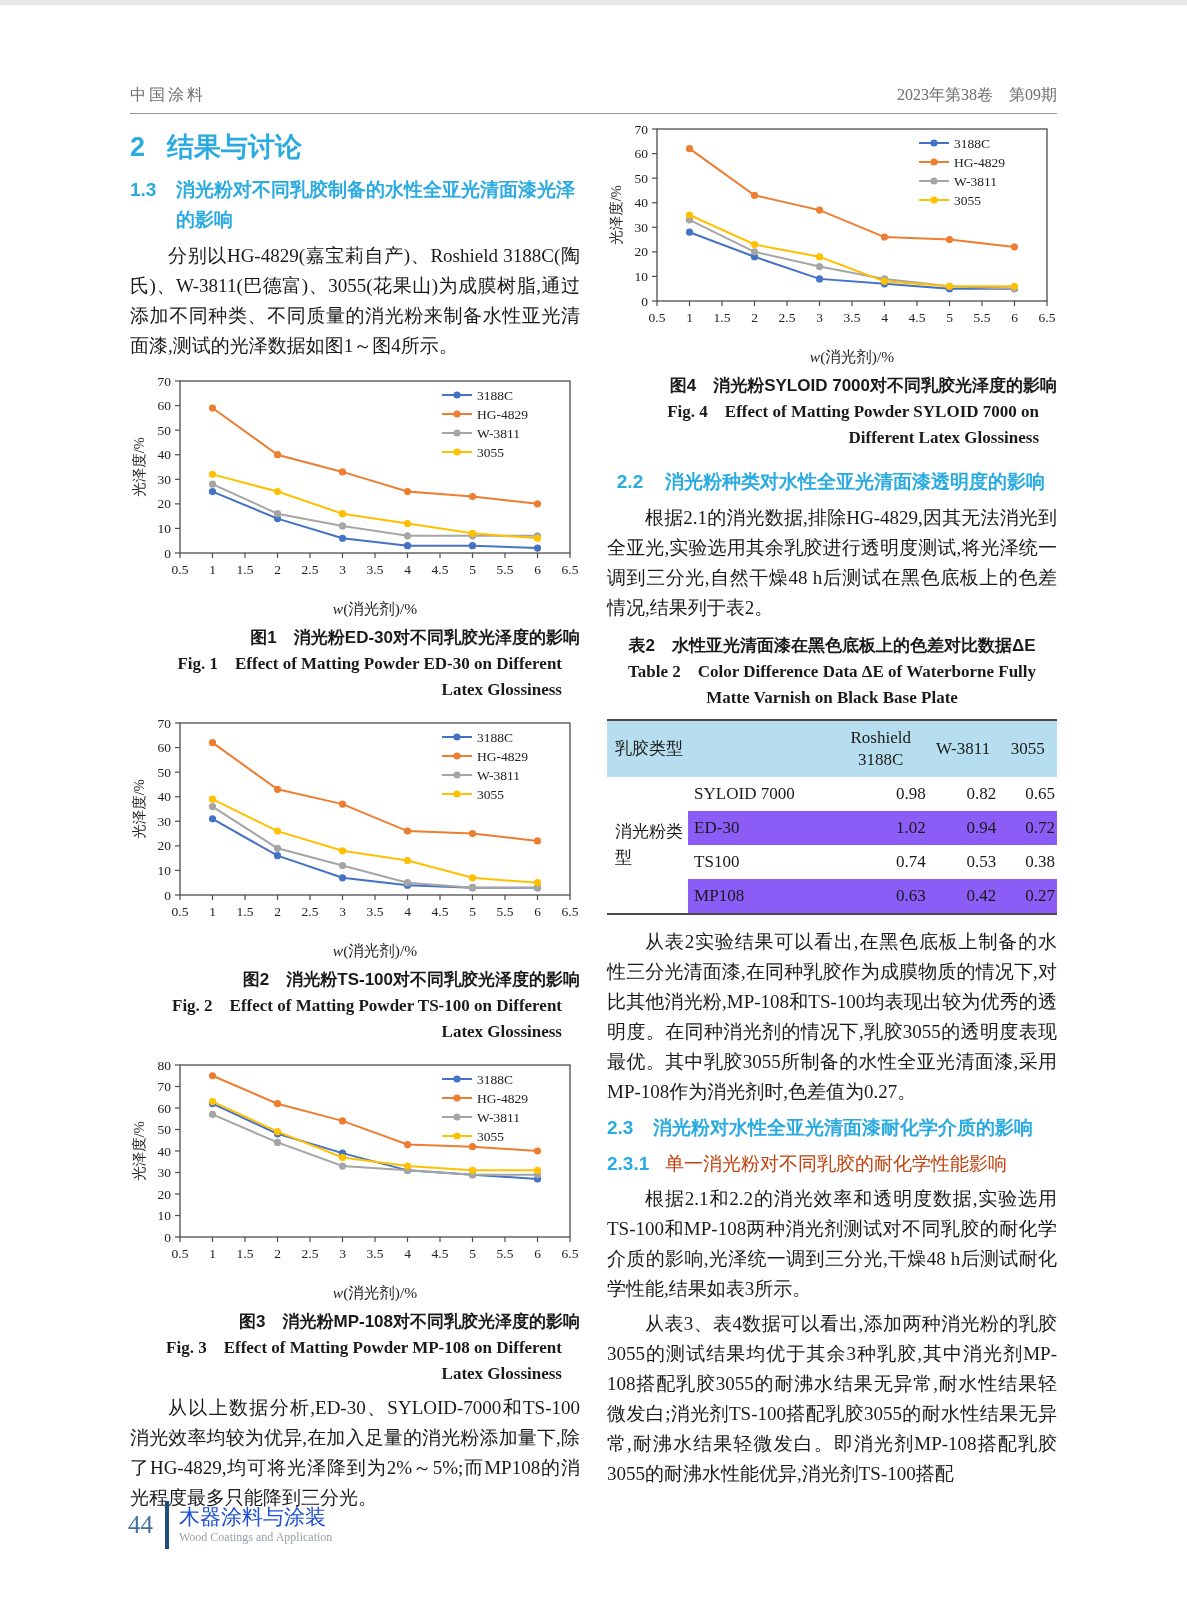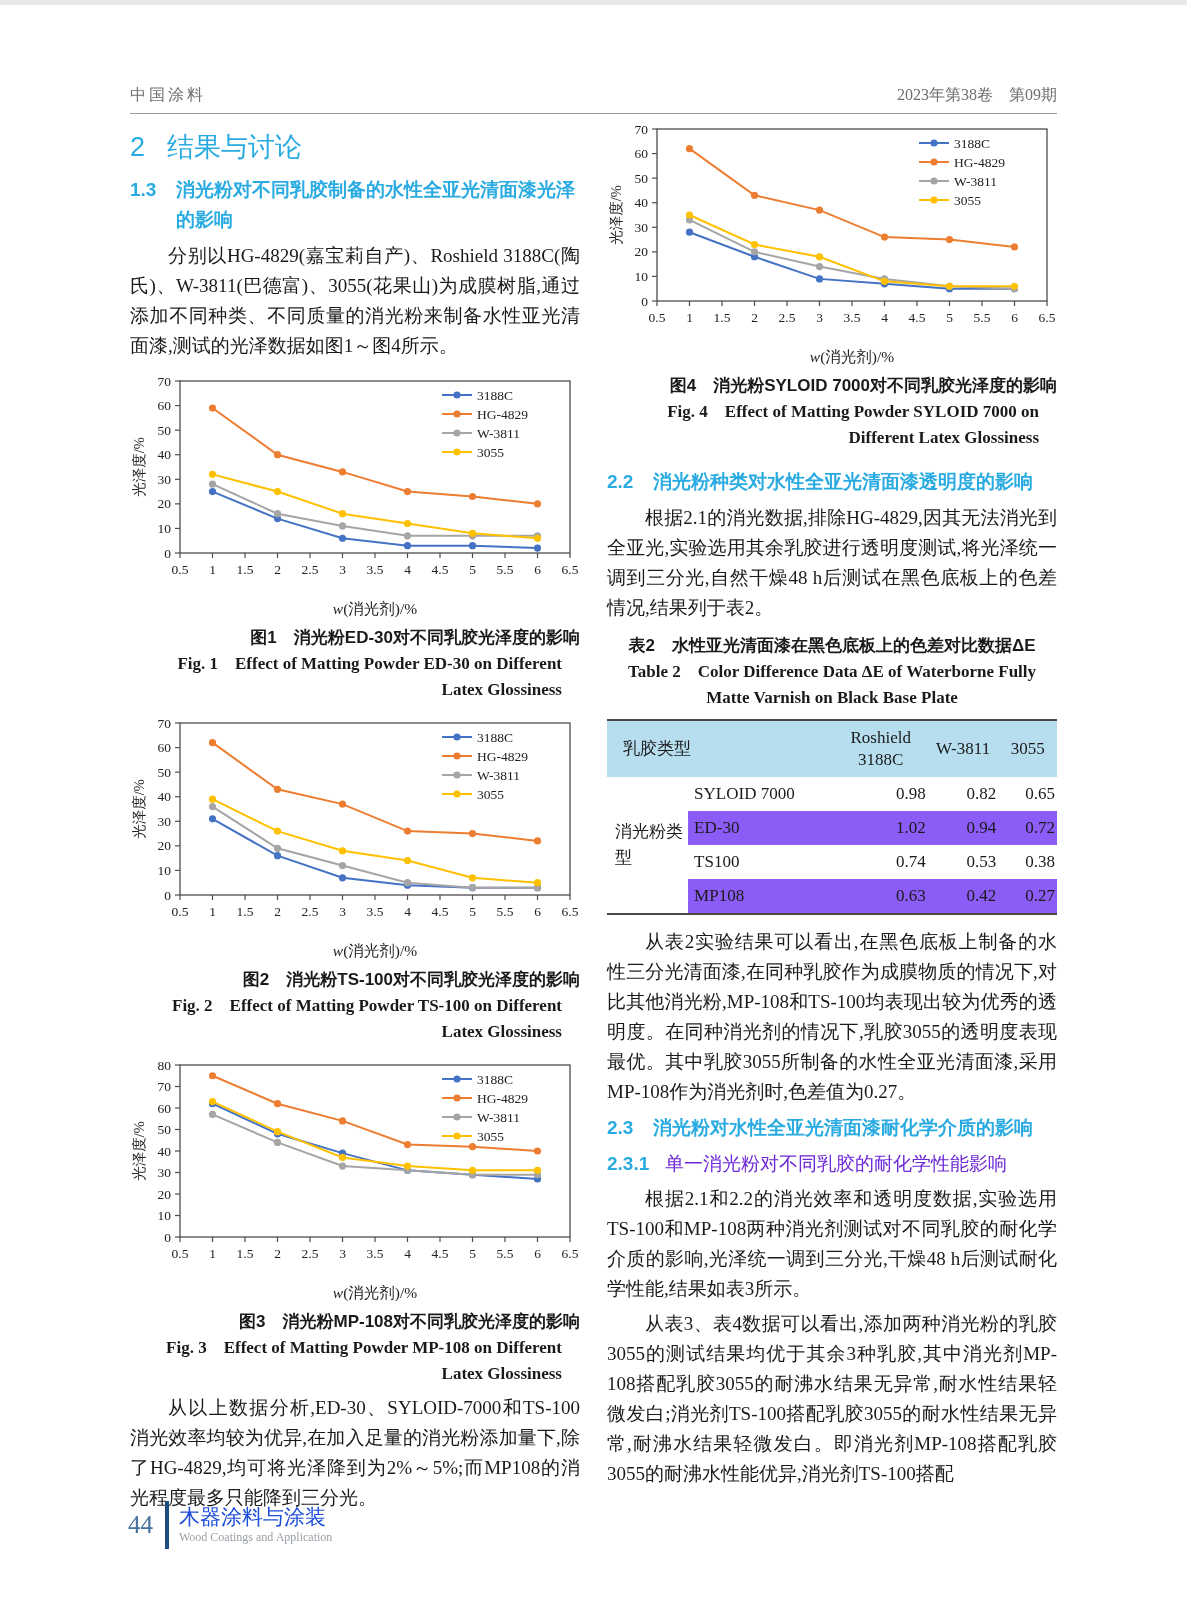--- a/index.html
+++ b/index.html
@@ -7,46 +7,46 @@
         font-family:"Liberation Serif", serif;color:#1a1a1a;overflow:hidden;}
   
   .pg-header{position:absolute;top:80px;left:130px;width:927px;display:flex;
              justify-content:space-between;align-items:flex-end;border-bottom:1px solid #9a9a9a;
              padding-bottom:7px;color:#6f6f6f;font-size:16px;}
   .pg-header .j{letter-spacing:3px;}
   
   .content{position:absolute;top:112px;left:130px;width:927px;display:flex;gap:27px;}
   .col{width:450px;}
   
-  .h2{font-family:"Liberation Sans", sans-serif;font-weight:normal;color:#29ABE2;
+  .h2{font-family:"Liberation Sans", sans-serif;font-weight:bold;color:#29ABE2;
       font-size:27px;margin:12px 0 10px 0;}
   .h2 .num{margin-right:22px;}
   .h3{display:flex;font-family:"Liberation Sans", sans-serif;font-weight:bold;color:#29ABE2;
       font-size:19px;line-height:30px;margin:6px 0;}
   .h3 .num{flex:0 0 46px;}
   .h3 .txt{flex:1;}
   .h4{display:flex;font-family:"Liberation Sans", sans-serif;font-size:19px;line-height:30px;margin:4px 0;}
   .h4 .num{flex:0 0 58px;color:#29ABE2;font-weight:bold;}
-  .h4 .txt{flex:1;color:#6d28d9;}
+  .h4 .txt{flex:1;color:#c2410c;}
   
   .para{font-size:19px;line-height:30px;text-align:justify;text-indent:2em;margin:5px 0;}
   
   .figure{margin:10px 0 6px 0;}
   .chart{width:450px;height:250px;}
   .cap{text-align:right;font-weight:bold;font-size:17px;line-height:26px;}
   .cap.zh{font-family:"Liberation Sans", sans-serif;margin-top:4px;}
   .cap.en{font-family:"Liberation Serif", serif;width:92%;margin:0 auto;}
   
   .tbl-caption-zh{font-family:"Liberation Sans", sans-serif;font-weight:bold;font-size:17px;
                   line-height:26px;text-align:center;margin-top:10px;}
   .tbl-caption-en{font-weight:bold;font-size:17px;line-height:26px;text-align:center;width:92%;margin:0 auto;}
   table.t2{width:100%;border-collapse:collapse;margin:8px 0 12px 0;
            border-top:2px solid #4a4a4a;border-bottom:2px solid #4a4a4a;font-size:17px;}
   table.t2 th{background:#B7DEEF;font-weight:normal;padding:6px 2px;line-height:22px;}
-  table.t2 th.th-left{text-align:left;padding-left:16px;}
+  table.t2 th.th-left{text-align:left;padding-left:8px;}
   table.t2 td{padding:5px 2px;line-height:24px;}
   table.t2 td.grp{width:80px;text-align:left;padding-left:8px;vertical-align:middle;line-height:26px;}
   table.t2 td.lbl{width:150px;text-align:left;padding-left:6px;}
   table.t2 td.val{text-align:right;}
   table.t2 tr.stripe td{background:#8b5cf6;}
   
   .footer{position:absolute;left:128px;top:1496px;display:flex;align-items:center;}
   .footer .pageno{font-size:25px;color:#44719e;margin-right:12px;}
   .footer .bar{width:4px;height:48px;background:#1d4e7e;margin-right:10px;}
   .footer .ft-zh{font-family:"Liberation Sans", sans-serif;font-weight:normal;font-size:21px;color:#1d4ed8;line-height:24px;}
@@ -441,21 +441,21 @@
               <circle cx="327" cy="62" r="3.6" fill="#A5A5A5"></circle>
               <text x="347" y="66.5" font-size="13.5" font-family="Liberation Serif, serif" fill="#222">W-3811</text>
               <line x1="312" y1="81" x2="342" y2="81" stroke="#FFC000" stroke-width="2"></line>
               <circle cx="327" cy="81" r="3.6" fill="#FFC000"></circle>
               <text x="347" y="85.5" font-size="13.5" font-family="Liberation Serif, serif" fill="#222">3055</text>
             </svg></div>
         <div class="cap zh">图4　消光粉SYLOID 7000对不同乳胶光泽度的影响</div>
         <div class="cap en">Fig. 4　Effect of Matting Powder SYLOID 7000 on Different Latex Glossiness</div>
       </div>
 
-      <div class="h3" style="margin-top:16px;">
+      <div class="h3" style="margin-top:16px;text-align:center;">
         <span class="num">2.2</span>
         <span class="txt">消光粉种类对水性全亚光清面漆透明度的影响</span>
       </div>
       <div class="para">根据2.1的消光数据,排除HG-4829,因其无法消光到全亚光,实验选用其余乳胶进行透明度测试,将光泽统一调到三分光,自然干燥48 h后测试在黑色底板上的色差情况,结果列于表2。</div>
 
       <div class="tbl-caption-zh">表2　水性亚光清面漆在黑色底板上的色差对比数据ΔE</div>
       <div class="tbl-caption-en">Table 2　Color Difference Data ΔE of Waterborne Fully Matte Varnish on Black Base Plate</div>
 
       <table class="t2">
         <thead>

